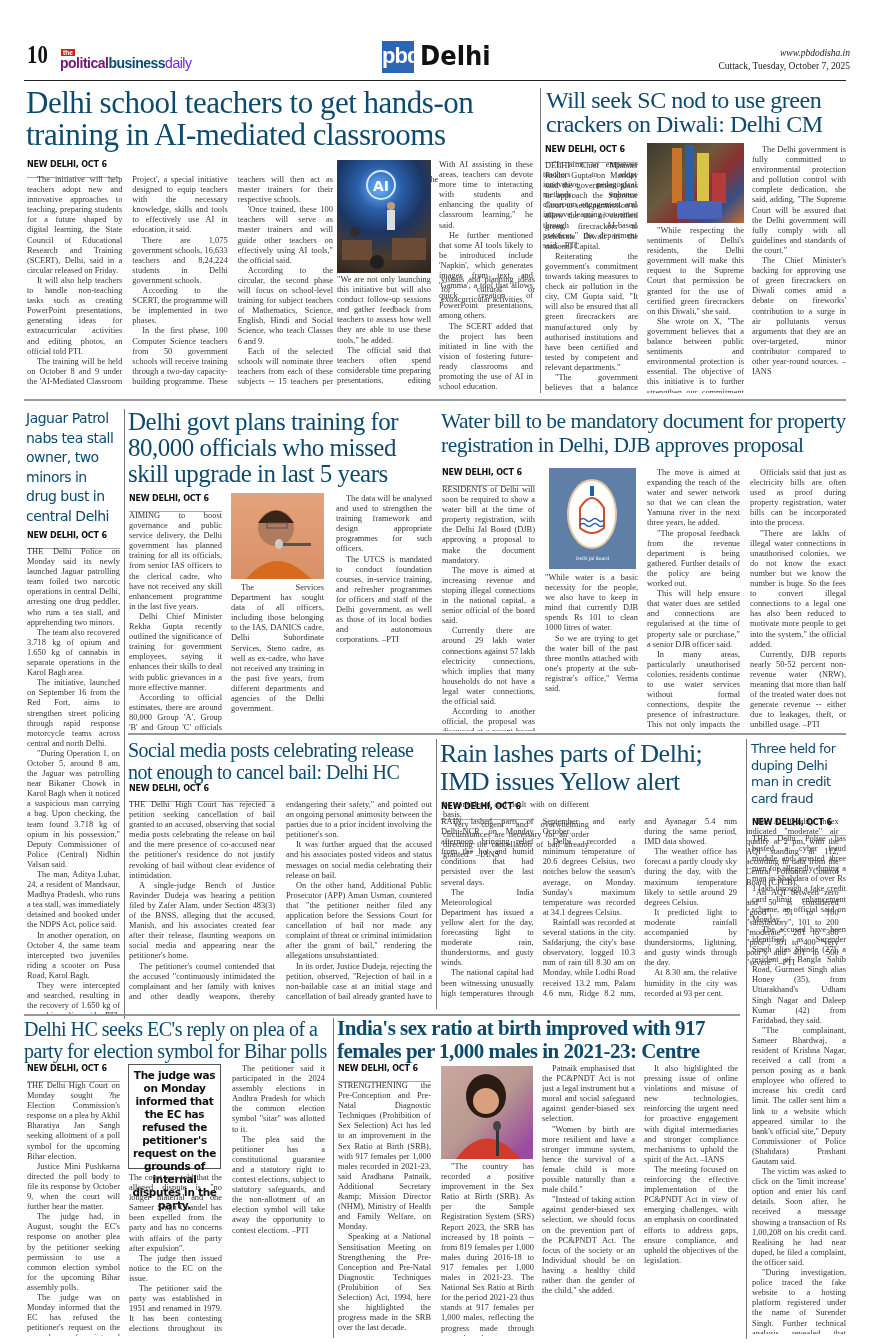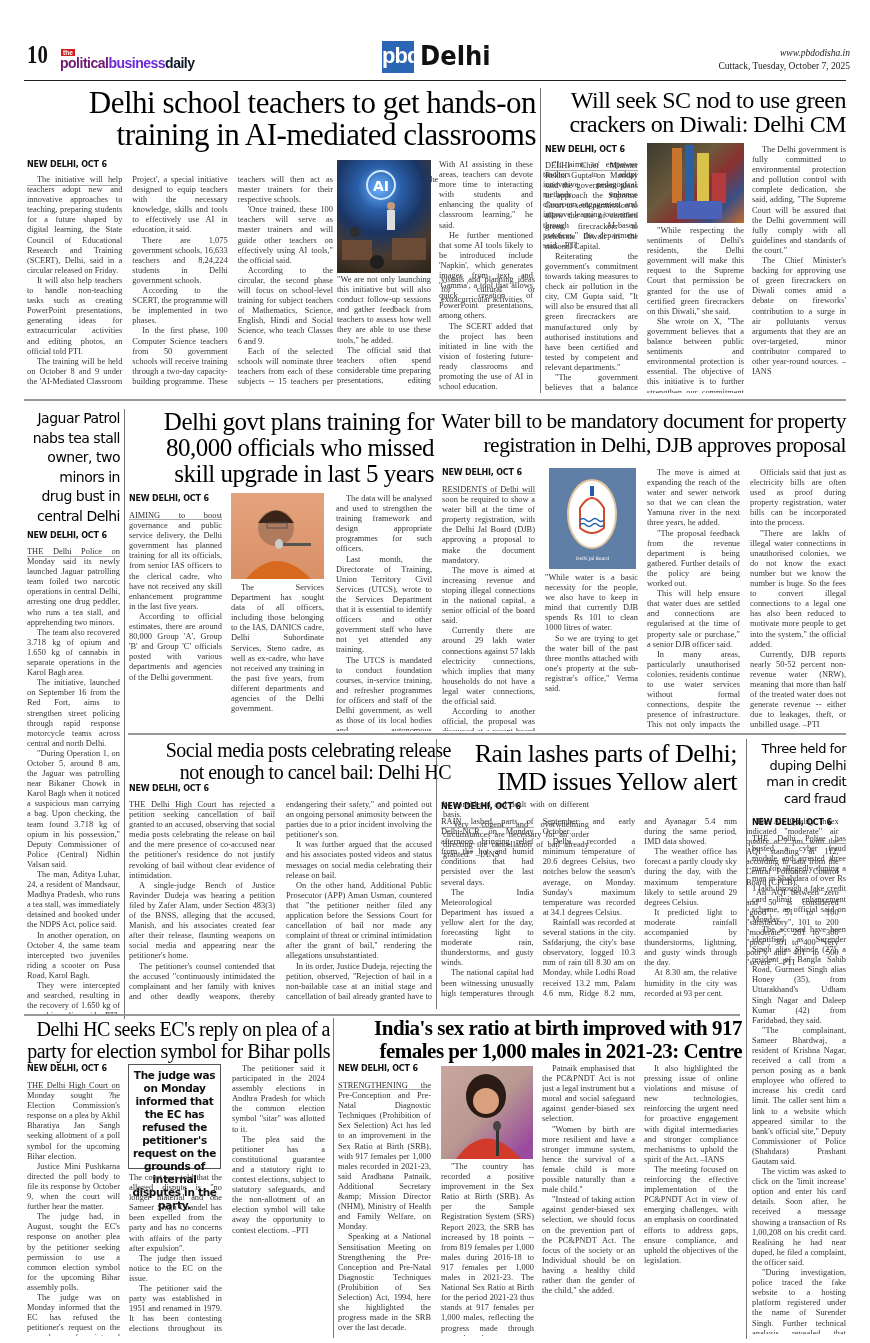--- a/index.html
+++ b/index.html
@@ -3,31 +3,31 @@
 <meta charset="utf-8">
 <style>
 *{box-sizing:border-box;margin:0;padding:0}
 html,body{width:870px;height:1343px;background:#fff;overflow:hidden}
 body{position:relative;font-family:"Liberation Serif","DejaVu Serif",serif;color:#222}
 .abs{position:absolute}
 .hdr-num{left:27px;top:42px;font-size:26px;font-weight:bold;font-family:"Liberation Serif",serif;line-height:26px;color:#111;transform:scaleX(.8);transform-origin:left}
 .brand{left:60px;top:43px;font-family:"Liberation Sans",sans-serif;line-height:13px}
 .brand .the{display:inline-block;background:#d21f1f;color:#fff;font-size:6.5px;font-weight:bold;padding:0 2px;line-height:7px;margin-left:1px}
 .brand .row{font-size:14px;font-weight:bold;letter-spacing:-.5px;margin-top:1px}
-.brand .p1{color:#701a75}.brand .p2{color:#6d28d9}.brand .p3{color:#0f172a;font-weight:bold}
+.brand .p1{color:#701a75}.brand .p2{color:#0c4a6e}.brand .p3{color:#6d28d9;font-weight:normal}
 .logo-box{left:382px;top:41px;width:32px;height:32px;background:#2b66b4;color:#fff;font-family:"Liberation Sans",sans-serif;font-weight:bold;font-size:22px;line-height:30px;text-align:center;letter-spacing:-1px;transform:scaleX(1)}
 .logo-txt{left:420px;top:40px;font-family:"DejaVu Sans",sans-serif;font-weight:bold;font-size:27px;line-height:32px;color:#111;transform:scaleX(.9);transform-origin:left}
 .hdr-right{right:20px;top:47px;text-align:right;font-size:9.5px;line-height:13px;color:#222}
 .hdr-right .url{font-style:italic}
 .rule{background:#222}
 .hr{background:#999;height:1.5px}
 .vr{background:#777;width:1px}
-.head{font-family:"Liberation Serif",serif;color:#000000;line-height:1.02;text-align:right;letter-spacing:-.5px}
+.head{font-family:"Liberation Serif",serif;color:#0c4a6e;line-height:1.02;text-align:left;letter-spacing:-.5px}
 .head.sans{font-family:"DejaVu Sans",sans-serif;letter-spacing:-.5px}
-.dl{font-family:"DejaVu Sans",sans-serif;font-size:8px;font-weight:bold;color:#111;border-bottom:1.5px solid #aaa;padding-bottom:16px;letter-spacing:-.2px}
+.dl{font-family:"DejaVu Sans",sans-serif;font-size:8px;font-weight:bold;color:#111;border-bottom:1.5px solid #aaa;padding-bottom:8px;letter-spacing:-.2px}
 .body{font-size:8.4px;line-height:10.1px;color:#333;text-align:justify;hyphens:auto}
 .cols{column-gap:10px;column-fill:auto}
 .body p{text-indent:10px}
 .body p.first{text-indent:0}
 .photo{position:absolute;overflow:hidden}
 .pull{border:1px solid #555;font-family:"DejaVu Sans",sans-serif;font-weight:bold;font-size:10.5px;line-height:13px;text-align:center;padding:4px 3px;color:#111;letter-spacing:-.3px}
 </style>
 </head>
 <body>
 
@@ -117,38 +117,38 @@
   <p>The man, Aditya Luhar, 24, a resident of Mandsaur, Madhya Pradesh, who runs a tea stall, was immediately detained and booked under the NDPS Act, police said.</p>
   <p>In another operation, on October 4, the same team intercepted two juveniles riding a scooter on Pusa Road, Karol Bagh.</p>
   <p>They were intercepted and searched, resulting in the recovery of 1.650 kg of cannabis, police said. –PTI</p>
 </div>
 <div class="abs vr" style="left:124px;top:409px;height:610px"></div>
 
 <div class="abs head" style="left:128px;top:409px;width:306px;font-size:25px;line-height:26px">Delhi govt plans training for 80,000 officials who missed skill upgrade in last 5 years</div>
 <div class="abs dl" style="left:129px;top:494px;width:93px">NEW DELHI, OCT 6</div>
 <div class="abs body" style="left:129px;top:511px;width:93px;height:220px;overflow:hidden">
   <p class="first">AIMING to boost governance and public service delivery, the Delhi government has planned training for all its officials, from senior IAS officers to the clerical cadre, who have not received any skill enhancement programme in the last five years.</p>
+  <p>Delhi Chief Minister Rekha Gupta recently outlined the significance of training for government employees, saying it enhances their skills to deal with public grievances in a more effective manner.</p>
   <p>According to official estimates, there are around 80,000 Group 'A', Group 'B' and Group 'C' officials posted with various departments and agencies of the Delhi government.</p>
 </div>
 <div class="photo" style="left:231px;top:493px;width:93px;height:86px;background:linear-gradient(180deg,#e4a37d,#d99067)">
   <svg width="93" height="86">
     <circle cx="45" cy="35" r="18" fill="#b07a5c"></circle>
     <path d="M27 30 Q45 5 63 30" fill="#3a2418"></path>
     <rect x="36" y="30" width="20" height="5" fill="none" stroke="#555" stroke-width="1"></rect>
     <path d="M15 86 Q45 50 80 86 Z" fill="#d86a1f"></path>
     <rect x="50" y="50" width="30" height="3" fill="#555"></rect>
     <ellipse cx="48" cy="51" rx="4" ry="5" fill="#ccc"></ellipse>
   </svg>
 </div>
 <div class="abs body" style="left:231px;top:583px;width:93px;height:148px;overflow:hidden">
   <p>The Services Department has sought data of all officers, including those belonging to the IAS, DANICS cadre, Delhi Subordinate Services, Steno cadre, as well as ex-cadre, who have not received any training in the past five years, from different departments and agencies of the Delhi government.</p>
 </div>
 <div class="abs body" style="left:336px;top:494px;width:96px;height:237px;overflow:hidden">
   <p>The data will be analysed and used to strengthen the training framework and design appropriate programmes for such officers.</p>
-  <p>Last month, the Directorate of Training, Union Territory Civil Services (UTCS), wrote to the Services Department that it is essential to identify officers and other government staff who have not yet attended any training.</p>
   <p>The UTCS is mandated to conduct foundation courses, in-service training, and refresher programmes for officers and staff of the Delhi government, as well as those of its local bodies and autonomous corporations. –PTI</p>
 </div>
 
 <div class="abs head" style="left:441px;top:409px;width:405px;font-size:21.5px;line-height:24px">Water bill to be mandatory document for property registration in Delhi, DJB approves proposal</div>
 <div class="abs dl" style="left:442px;top:468px;width:93px">NEW DELHI, OCT 6</div>
 <div class="abs body" style="left:442px;top:485px;width:93px;height:246px;overflow:hidden">
   <p class="first">RESIDENTS of Delhi will soon be required to show a water bill at the time of property registration, with the Delhi Jal Board (DJB) approving a proposal to make the document mandatory.</p>
   <p>The move is aimed at increasing revenue and stoping illegal connections in the national capital, a senior official of the board said.</p>
   <p>Currently there are around 29 lakh water connections against 57 lakh electricity connections, which implies that many households do not have a legal water connections, the official said.</p>
   <p>According to another official, the proposal was discussed at a recent board meeting chaired by Water Minister Parvesh Verma, where it was given a green light and a more detailed report on implementation of this policy is in the works.</p>
@@ -173,21 +173,21 @@
   <p>This will help ensure that water dues are settled and connections are regularised at the time of property sale or purchase," a senior DJB officer said.</p>
   <p>In many areas, particularly unauthorised colonies, residents continue to use water services without formal connections, despite the presence of infrastructure. This not only impacts the DJB's finances but also leads to poor wastewater management.</p>
 </div>
 <div class="abs body" style="left:750px;top:468px;width:96px;height:263px;overflow:hidden">
   <p>Officials said that just as electricity bills are often used as proof during property registration, water bills can be incorporated into the process.</p>
   <p>"There are lakhs of illegal water connections in unauthorised colonies, we do not know the exact number but we know the number is huge. So the fees to convert illegal connections to a legal one has also been reduced to motivate more people to get into the system," the official added.</p>
   <p>Currently, DJB reports nearly 50-52 percent non-revenue water (NRW), meaning that more than half of the treated water does not generate revenue -- either due to leakages, theft, or unbilled usage. –PTI</p>
 </div>
 <div class="abs hr" style="left:128px;top:733px;width:718px"></div>
 
-<div class="abs head" style="left:145px;top:739px;width:306px;font-size:20px;line-height:22px">Social media posts celebrating release not enough to cancel bail: Delhi HC</div>
+<div class="abs head" style="left:128px;top:739px;width:306px;font-size:20px;line-height:22px">Social media posts celebrating release not enough to cancel bail: Delhi HC</div>
 <div class="abs dl" style="left:129px;top:784px;width:146px">NEW DELHI, OCT 6</div>
 <div class="abs body cols" style="left:129px;top:800px;width:303px;height:204px;column-count:2;column-gap:11px">
   <p class="first">THE Delhi High Court has rejected a petition seeking cancellation of bail granted to an accused, observing that social media posts celebrating the release on bail and the mere presence of co-accused near the petitioner's residence do not justify revoking of bail without clear evidence of intimidation.</p>
   <p>A single-judge Bench of Justice Ravinder Dudeja was hearing a petition filed by Zafer Alam, under Section 483(3) of the BNSS, alleging that the accused, Manish, and his associates created fear after their release, flaunting weapons on social media and appearing near the petitioner's home.</p>
   <p>The petitioner's counsel contended that the accused "continuously intimidated the complainant and her family with knives and other deadly weapons, thereby endangering their safety," and pointed out an ongoing personal animosity between the parties due to a prior incident involving the petitioner's son.</p>
   <p>It was further argued that the accused and his associates posted videos and status messages on social media celebrating their release on bail.</p>
   <p>On the other hand, Additional Public Prosecutor (APP) Aman Usman, countered that "the petitioner neither filed any application before the Sessions Court for cancellation of bail nor made any complaint of threat or criminal intimidation after the grant of bail," rendering the allegations unsubstantiated.</p>
   <p>In its order, Justice Dudeja, rejecting the petition, observed, "Rejection of bail in a non-bailable case at an initial stage and cancellation of bail already granted have to be considered and dealt with on different basis.</p>
   <p>Very cogent and overwhelming circumstances are necessary for an order directing the cancellation of bail already granted." –IANS</p>
 </div>

